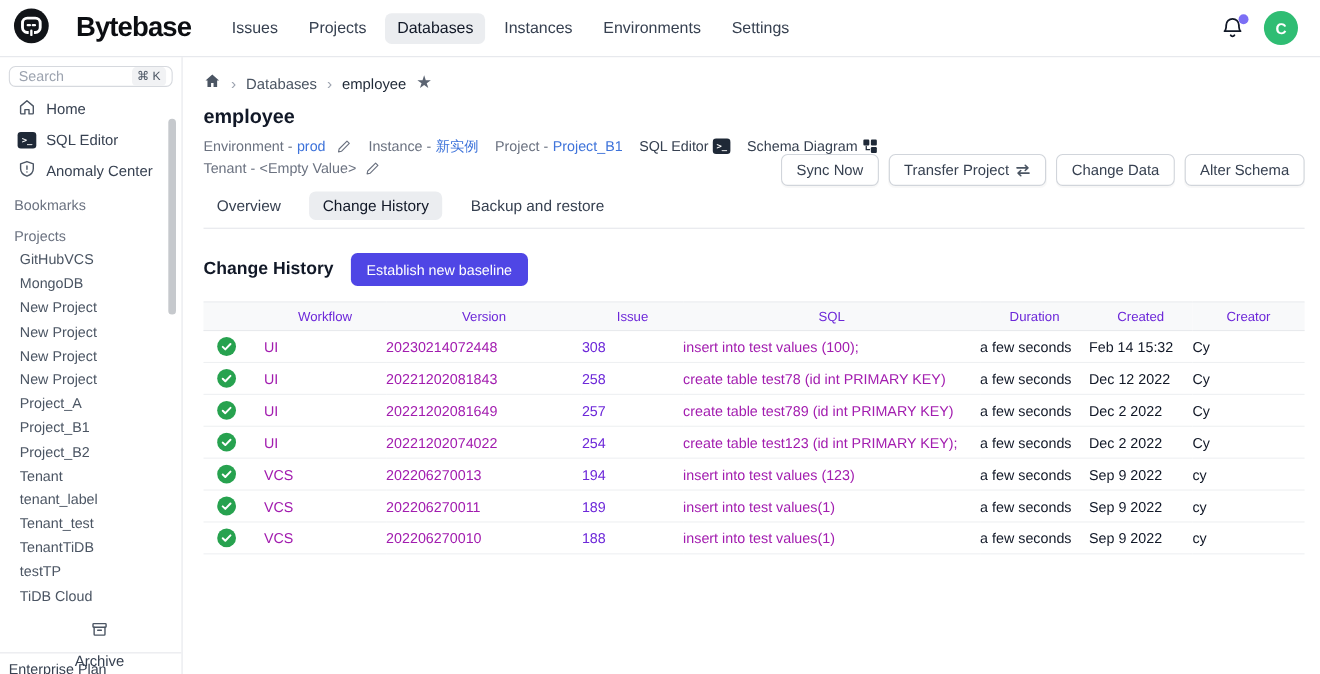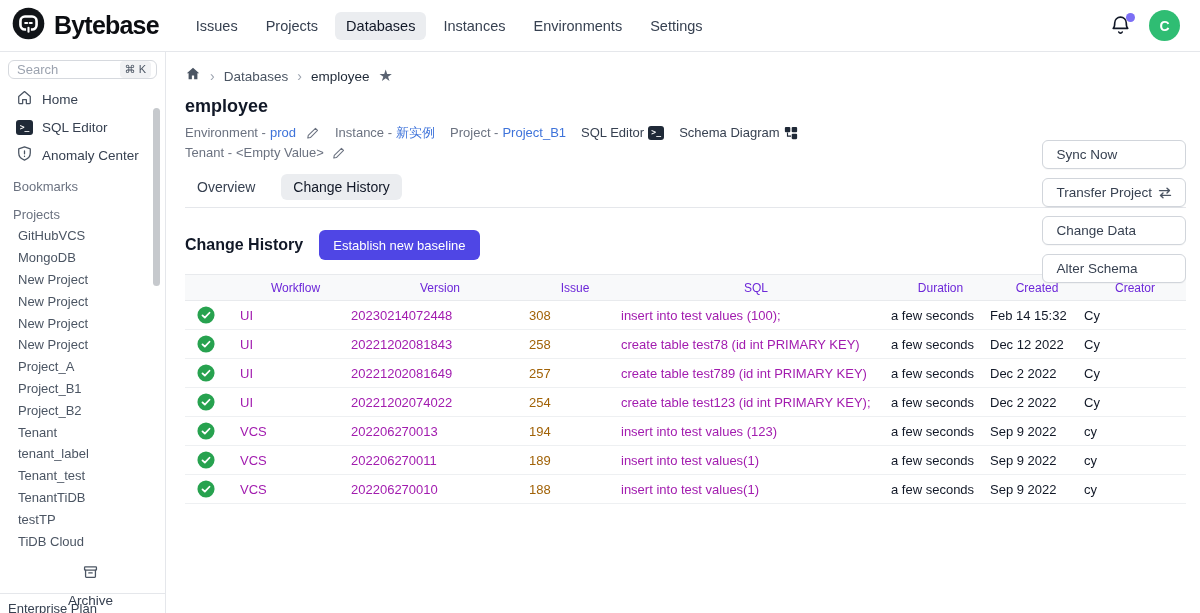--- a/index.html
+++ b/index.html
@@ -2,21 +2,21 @@
 <html><head>
 <meta charset="utf-8">
 <style>
   * { margin:0; padding:0; box-sizing:border-box; }
   html,body { background:#e9e9e9; }
   body { font-family:"Liberation Sans", sans-serif; }
   #app { width:1200px; height:613px; background:#fff; position:relative; overflow:hidden; color:#1f2937; }
 
   
   .topnav { height:52px; display:flex; align-items:center; padding:0 20px 0 12px; border-bottom:1px solid #e5e7eb; background:#fff; }
-  .logo { display:flex; align-items:center; gap:9px; cursor:pointer; }
+  .logo { display:flex; align-items:center; gap:24px; cursor:pointer; }
   .logo-text { font-size:25px; font-weight:800; letter-spacing:-0.8px; color:#0c0e12; }
   .menu { display:flex; align-items:center; margin-left:26px; gap:6px; }
   .nav-item { font-size:14.5px; color:#374151; padding:6px 11px; border-radius:6px; cursor:pointer; white-space:nowrap; }
   .nav-item.active { background:#ebedf0; color:#111827; }
   .topnav-right { margin-left:auto; display:flex; align-items:center; gap:16px; }
   .bell-wrap { position:relative; width:24px; height:24px; cursor:pointer; }
   .bell-dot { position:absolute; top:-1px; right:-2px; width:9px; height:9px; border-radius:50%; background:#7c6ff5; }
   .avatar { width:31px; height:31px; border-radius:50%; background:#2fbd73; color:#fff; font-size:14px; font-weight:700; display:flex; align-items:center; justify-content:center; cursor:pointer; }
 
   
@@ -47,41 +47,41 @@
   .star { color:#5b6472; font-size:16px; cursor:pointer; line-height:1; }
 
   
   .page-header { position:relative; margin-top:8px; }
   .page-title { font-size:18px; font-weight:700; color:#111827; }
   .meta-line { margin-top:6px; display:flex; align-items:center; flex-wrap:wrap; font-size:13px; color:#6b7280; line-height:19px; }
   .meta-group { display:flex; align-items:center; gap:4px; margin-right:15px; }
   .meta-link { color:#3e73da; cursor:pointer; }
   .meta-dark { color:#374151; }
   .pencil { cursor:pointer; display:inline-flex; }
-  .actions { position:absolute; right:0; top:44px; display:flex; gap:9px;flex-direction:column; }
+  .actions { position:absolute; right:0; top:44px; display:flex; gap:9px; }
   .btn { height:29px; padding:0 13px; border:1px solid #d1d5db; border-radius:6px; background:#fff; font-size:13.5px; color:#374151; display:flex; align-items:center; gap:6px; cursor:pointer; box-shadow:0 1px 1px rgba(0,0,0,0.03); white-space:nowrap; font-family:inherit; }
 
   
   .tabs { margin-top:12px; border-bottom:1px solid #e5e7eb; display:flex; gap:14px; padding-bottom:7px; }
   .tab { font-size:14px; color:#374151; padding:5px 12px; border-radius:6px; cursor:pointer; white-space:nowrap; }
   .tab.active { background:#ebedf0; color:#111827; }
 
   
   .section-row { margin-top:22px; display:flex; align-items:center; gap:16px; }
   .section-heading { font-size:16px; font-weight:700; color:#111827; }
   .btn-primary { height:30px; padding:0 14px; border:none; border-radius:6px; background:#4f46e5; color:#fff; font-size:13px; cursor:pointer; font-family:inherit; }
 
   
   .tbl-wrap { margin-top:14px; }
   table { width:100%; border-collapse:collapse; table-layout:fixed; }
   thead th { background:#f8f9fa; border-top:1px solid #e8eaed; border-bottom:1px solid #e8eaed; font-weight:400; font-size:12px; color:#6d28d9; text-align:center; height:26px; padding:0; }
   tbody td { height:29px; border-bottom:1px solid #eef0f2; font-size:13px; color:#a21caf; padding:0; overflow:hidden; white-space:nowrap; }
   tbody tr { cursor:pointer; }
   .chk { display:inline-flex; margin-left:12px; vertical-align:middle; }
-  .issue-link { color:#a16207; }
+  .issue-link { color:#6d28d9; }
   .cell-md { font-weight:500; color:#111827; }
 </style>
 </head>
 <body>
 
 <div id="app">
 
   <div class="topnav">
     <div class="logo">
       <span>
@@ -259,20 +259,21 @@
             </span>
           </button>
           <button class="btn">Change Data</button>
           <button class="btn">Alter Schema</button>
         </div>
       </div>
 
       <div class="tabs">
           <div class="tab">Overview</div>
           <div class="tab active">Change History</div>
+          <div class="tab">Backup and restore</div>
         </div>
 
       <div class="section-row">
         <span class="section-heading">Change History</span>
         <button class="btn-primary">Establish new baseline</button>
       </div>
 
       <div class="tbl-wrap">
         <table>
           <colgroup>

